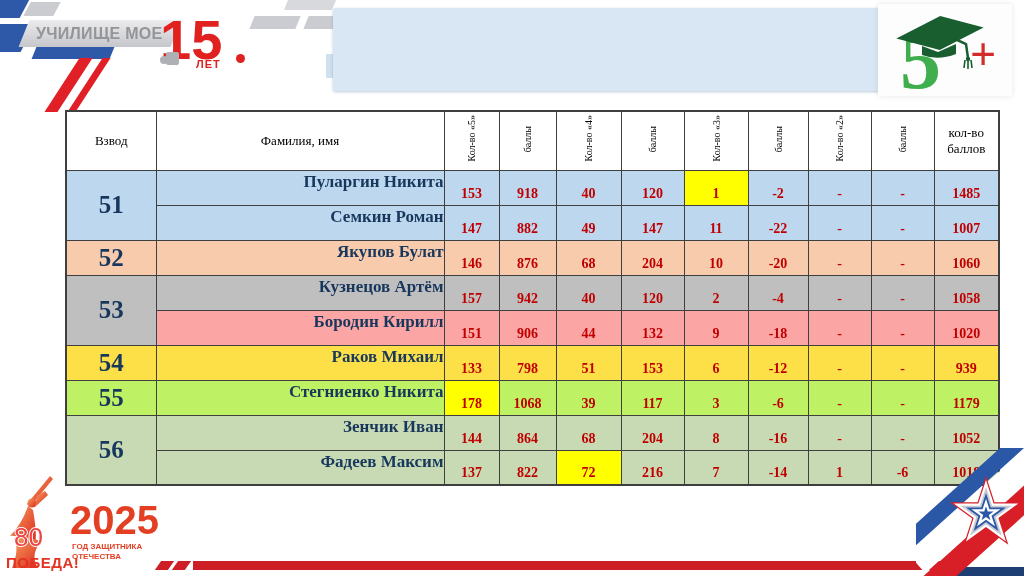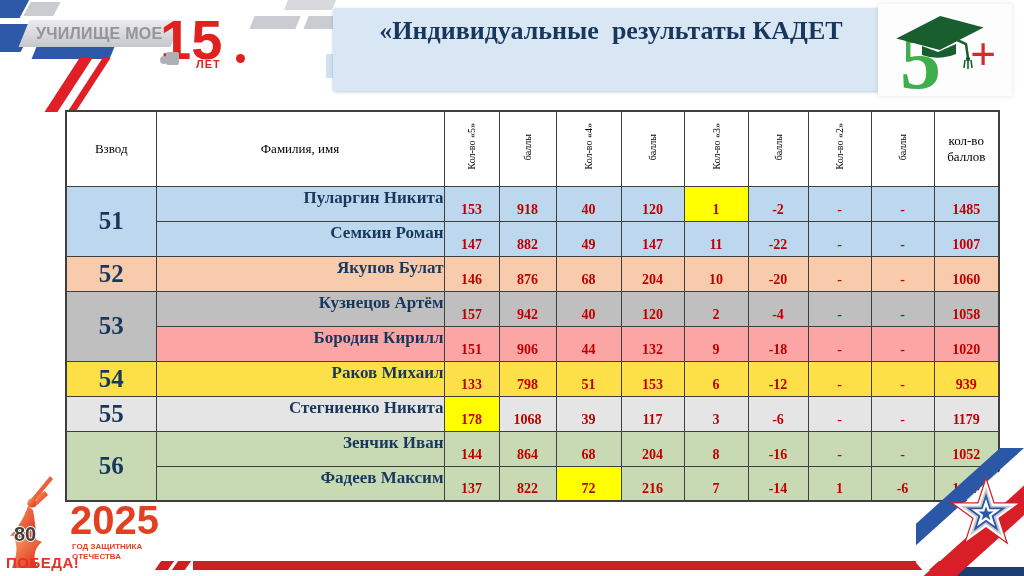--- a/index.html
+++ b/index.html
@@ -31,32 +31,32 @@
   .title-line { font-size:26px; font-weight:bold; color:#17375c; line-height:36px; white-space:pre; }
   .title-accent { color:#c00000; }
 
   
   .grade-card { position:absolute; left:878px; top:4px; width:134px; height:92px; background:#fdfdfe; box-shadow:0 0 6px rgba(0,0,0,.10); }
 
   
   .tbl-wrap { position:absolute; left:65px; top:110px; z-index:2; }
   table { border-collapse:collapse; table-layout:fixed; width:933px; background:#ffffff; border:2px solid #3f3f3f; }
   th, td { border:1px solid #3f3f3f; overflow:hidden; }
-  thead tr { height:75px; }
+  thead tr { height:59px; }
   tbody tr { height:35px; }
   th { font-weight:normal; font-size:13px; color:#000; text-align:center; vertical-align:middle; }
   th.vert span { display:inline-block; writing-mode:vertical-rl; transform:rotate(180deg); font-size:10px; line-height:1.1; white-space:nowrap; }
   td.platoon { font-size:25px; font-weight:bold; color:#17375c; text-align:center; vertical-align:middle; }
   td.name { font-size:17px; font-weight:bold; color:#17375c; text-align:right; vertical-align:top; padding:1px 0 0 5px; line-height:1.2; }
   td.num { font-size:14px; font-weight:bold; color:#c00000; text-align:center; vertical-align:bottom; padding-bottom:3px; }
   td.hl { background:#ffff00 !important; }
 
   
   .statue { position:absolute; left:4px; top:476px; }
-  .t80 { position:absolute; left:14px; top:524px; font-family:"Liberation Sans",sans-serif; font-weight:700; font-size:20px; line-height:1; color:#404040; text-shadow:-1px 0 #fff,1px 0 #fff,0 -1px #fff,0 1px #fff; }
+  .t80 { position:absolute; left:14px; top:524px; font-family:"Liberation Sans",sans-serif; font-weight:400; font-size:26px; line-height:1; color:#ef4444; text-shadow:-1px 0 #fff,1px 0 #fff,0 -1px #fff,0 1px #fff; }
   .tpob { position:absolute; left:6px; top:554px; font-family:"Liberation Sans",sans-serif; font-weight:800; font-size:15px; color:#e23323; letter-spacing:.5px; }
   .t2025 { position:absolute; left:70px; top:500px; font-family:"Liberation Sans",sans-serif; font-weight:800; font-size:40px; line-height:1; color:#e34023; }
   .tcap { position:absolute; left:72px; top:542px; font-family:"Liberation Sans",sans-serif; font-weight:700; font-size:8px; line-height:10px; color:#e34023; }
   .rdash { position:absolute; top:561px; width:13px; height:9px; background:#ce1f27; transform:skewX(-35deg); }
   .rbar { position:absolute; left:193px; top:561px; width:757px; height:9px; background:#ce1f27; }
   .bcorner { position:absolute; left:948px; top:567px; width:76px; height:9px; background:#1d3e73; }
   .star-svg { position:absolute; left:916px; top:448px; z-index:3; }
 </style>
 </head>
 <body>
@@ -76,21 +76,20 @@
   <div class="puz-knob"></div>
   <div class="puz-red"></div>
   <div class="let15">ЛЕТ</div>
   <div class="gdash d1"></div>
   <div class="gdash d2"></div>
   <div class="gdash d3"></div>
 </div>
 
 <div class="title-tab"></div>
 <div class="title-box">
-  <div class="title-line">«Индивидуальные  результаты КАДЕТ</div>
 </div>
 
 <div class="grade-card">
   <svg width="134" height="92" viewBox="0 0 134 92">
     <text x="22" y="84" font-family="Liberation Serif, serif" font-size="82" font-weight="bold" fill="#3fae4d" id="grade5">5</text>
     <g>
       <path d="M18,30 L64,12 L106,28 L60,46 Z" fill="#185e2f" transform="rotate(-6 62 29)"></path>
       <path d="M44,42 L60,48 L78,40 L78,50 Q60,57 44,51 Z" fill="#185e2f"></path>
       <polyline points="62,28 88,40 90,54" stroke="#185e2f" stroke-width="2.5" fill="none"></polyline>
       <circle cx="90" cy="55" r="2.2" fill="#185e2f"></circle>
@@ -200,21 +199,21 @@
           <td class="num">133</td>
           <td class="num">798</td>
           <td class="num">51</td>
           <td class="num">153</td>
           <td class="num">6</td>
           <td class="num">-12</td>
           <td class="num">-</td>
           <td class="num">-</td>
           <td class="num">939</td>
         </tr>
-        <tr style="background: #e5e5e5;">
+        <tr style="background: #bef264;">
           <td rowspan="1" class="platoon">55</td>
           <td class="name">Стегниенко Никита</td>
           <td class="num hl">178</td>
           <td class="num">1068</td>
           <td class="num">39</td>
           <td class="num">117</td>
           <td class="num">3</td>
           <td class="num">-6</td>
           <td class="num">-</td>
           <td class="num">-</td>

